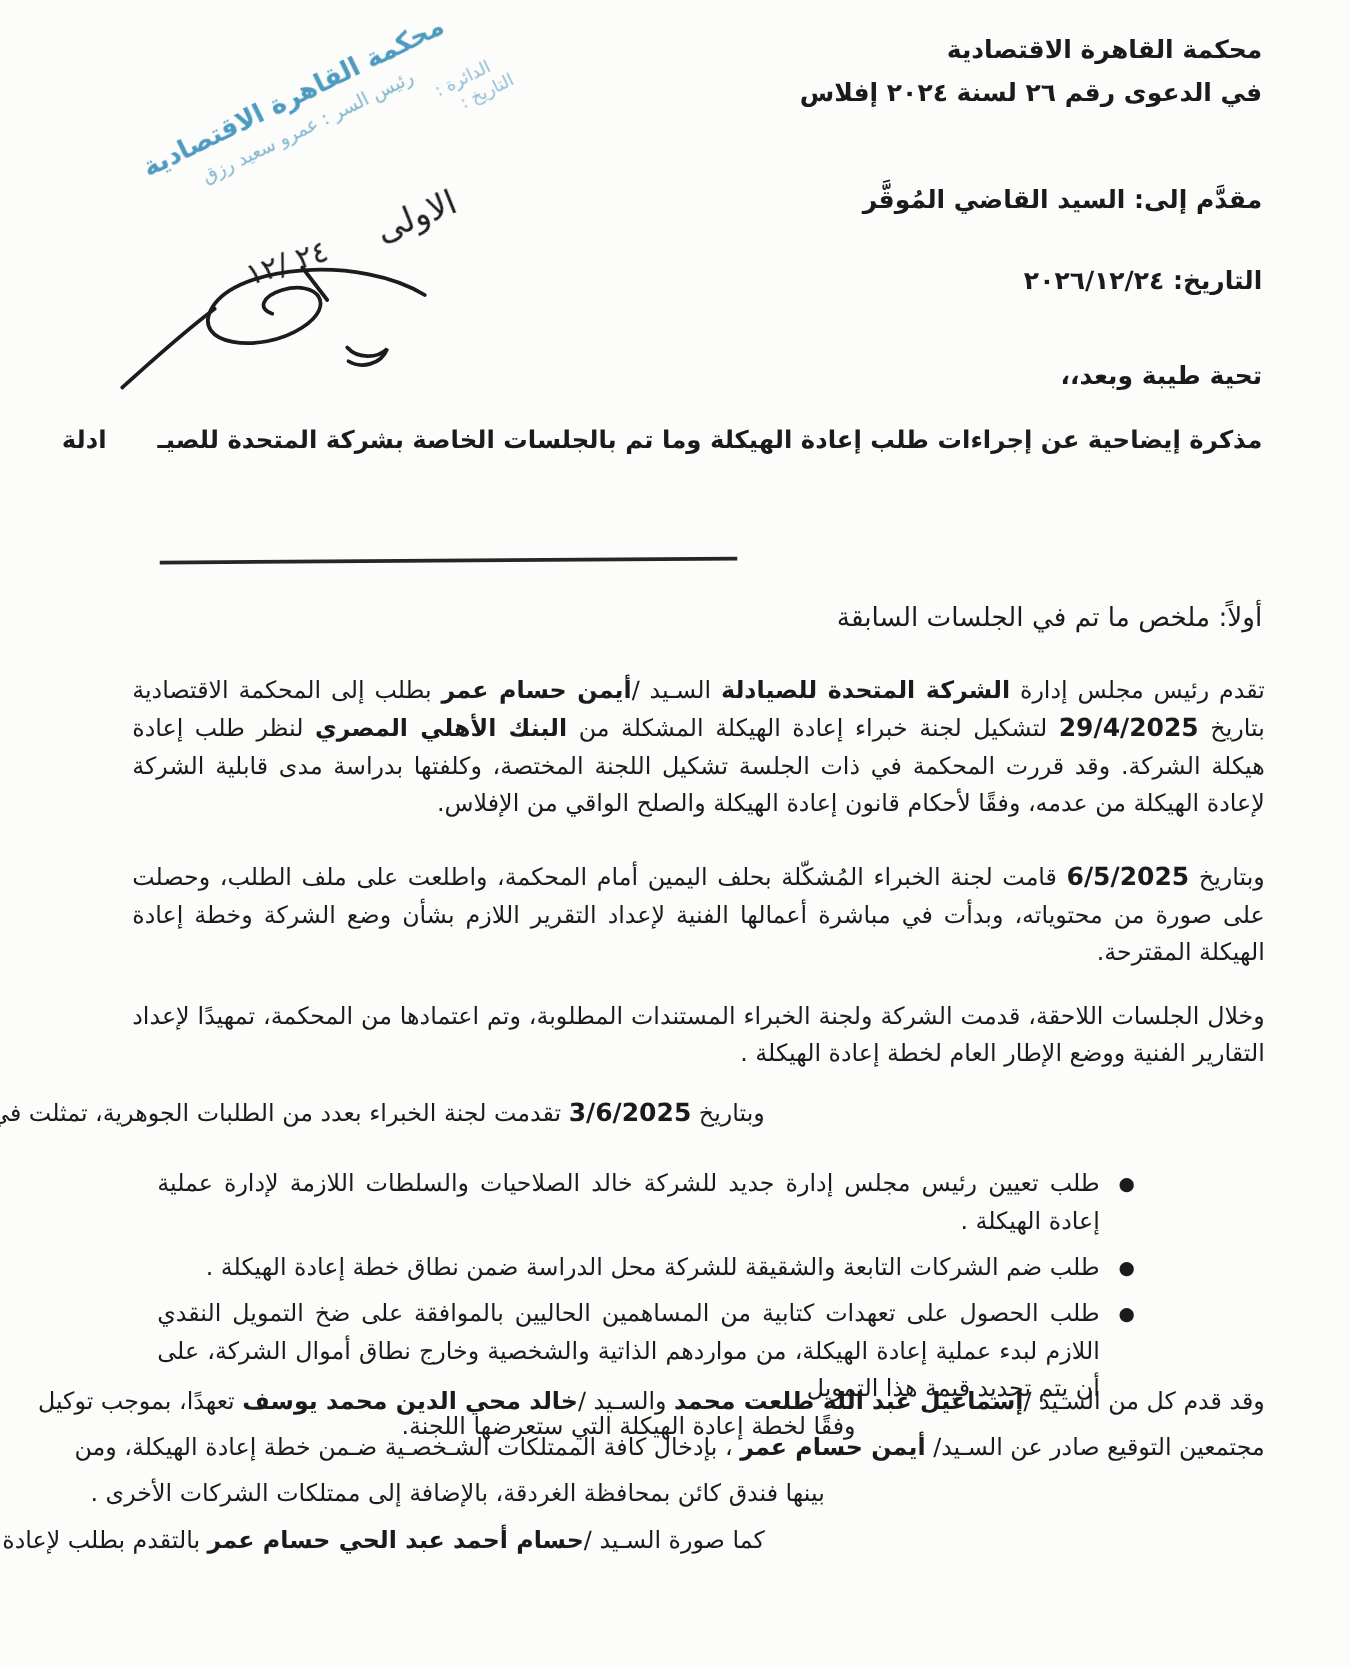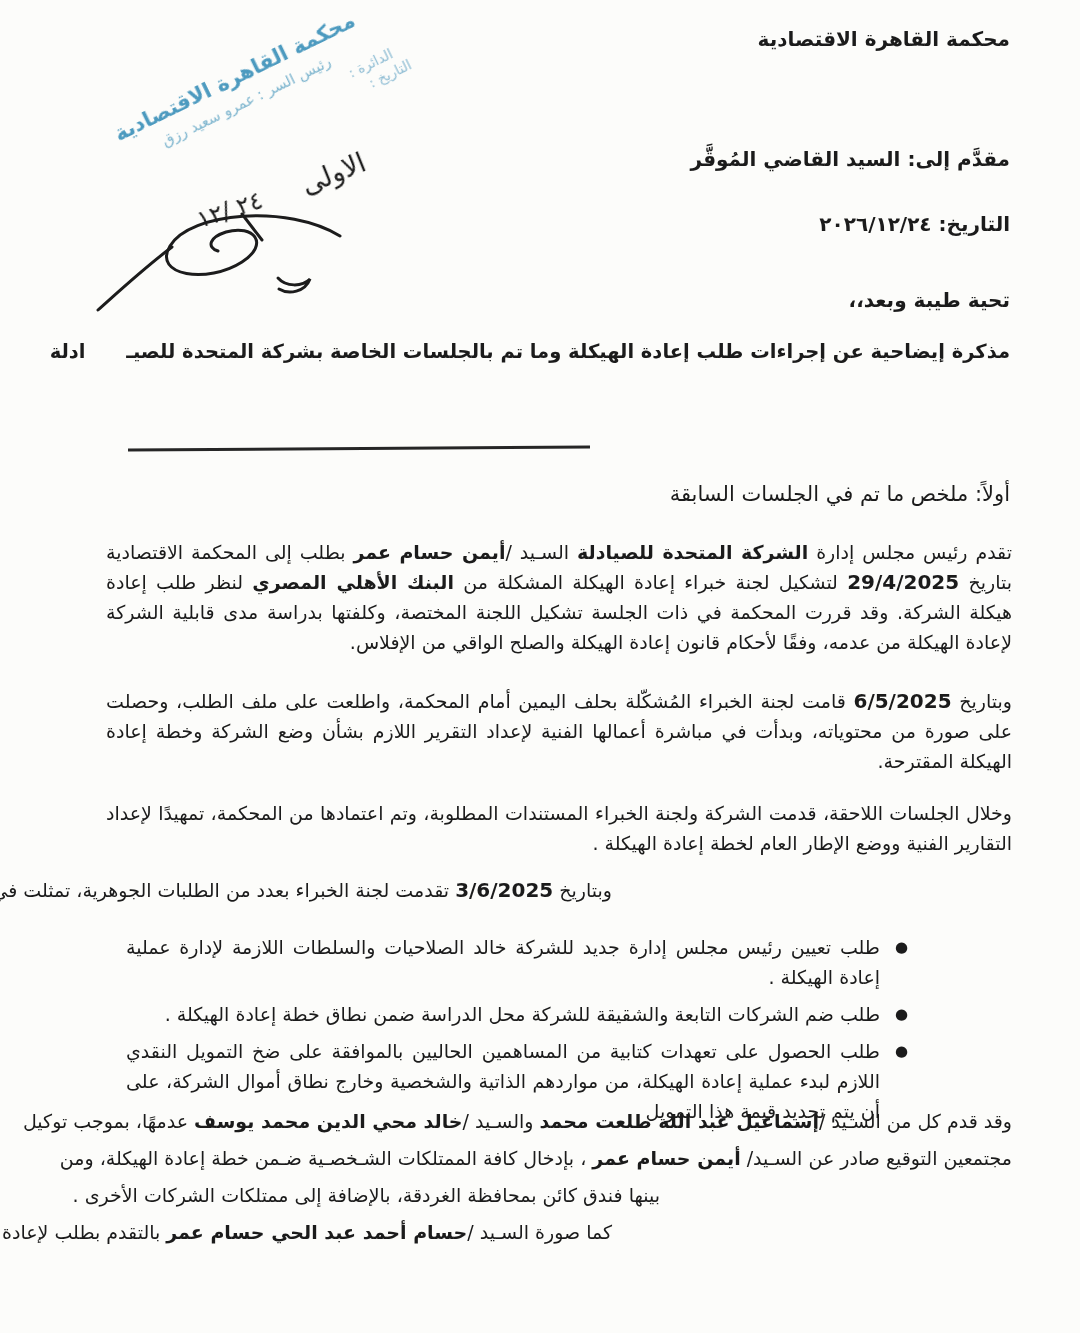--- a/index.html
+++ b/index.html
@@ -47,20 +47,21 @@
   .l1{top:1110px;right:68px;width:906px;font-size:19px;white-space:nowrap;}
   .l2{top:1147px;right:68px;width:906px;font-size:19px;white-space:nowrap;}
   .l3{top:1184px;right:420px;font-size:19px;white-space:nowrap;}
   .l4{top:1221px;right:468px;font-size:19px;white-space:nowrap;}
 </style>
 </head>
 <body>
 
 <div class="abs court-header">
   <div>محكمة القاهرة الاقتصادية</div>
+  <div>في الدعوى رقم ٢٦ لسنة ٢٠٢٤ إفلاس</div>
 </div>
 
 <div class="abs submitted-to">مقدَّم إلى: السيد القاضي المُوقَّر</div>
 <div class="abs date-line">التاريخ: ٢٠٢٦/١٢/٢٤</div>
 
 <div class="abs stamp">
   <div class="stamp-l1">محكمة القاهرة الاقتصادية</div>
   <div class="stamp-l2">رئيس السر : عمرو سعيد رزق</div>
   <div class="stamp-l3">الدائرة :</div>
   <div class="stamp-l4">التاريخ :</div>
@@ -97,23 +98,24 @@
     <div class="li-text">طلب تعيين رئيس مجلس إدارة  جديد للشركة خالد الصلاحيات والسلطات اللازمة لإدارة عملية إعادة الهيكلة .</div>
   </li>
   <li>
     <span class="bullet-dot">●</span>
     <div class="li-text">طلب ضم الشركات التابعة والشقيقة للشركة محل الدراسة ضمن نطاق خطة إعادة الهيكلة  .</div>
   </li>
   <li>
     <span class="bullet-dot">●</span>
     <div class="li-text">
       <span>طلب الحصول على تعهدات كتابية من المساهمين الحاليين بالموافقة على ضخ التمويل النقدي اللازم لبدء عملية إعادة الهيكلة، من مواردهم الذاتية والشخصية وخارج نطاق أموال الشركة، على أن يتم تحديد قيمة هذا التمويل</span>
+      <div class="center-line">وفقًا لخطة إعادة الهيكلة التي ستعرضها اللجنة.</div>
     </div>
   </li>
 </ul>
 
-<div class="abs l1"><span>وقد قدم كل من السـيد   /</span><span class="bold">إسماعيل عبد الله طلعت محمد</span><span>   والسـيد /</span><span class="bold">خالد محي الدين محمد يوسف</span><span>   عدمهًا، بموجب توكيل</span></div>
+<div class="abs l1"><span>وقد قدم كل من السـيد   /</span><span class="bold">إسماعيل عبد الله طلعت محمد</span><span>   والسـيد /</span><span class="bold">خالد محي الدين محمد يوسف</span><span>   تعهدًا، بموجب توكيل</span></div>
 
 <div class="abs l2"><span>مجتمعين التوقيع صادر عن السـيد/ </span><span class="bold">أيمن حسام عمر</span><span> ، بإدخال كافة الممتلكات الشـخصـية ضـمن خطة إعادة الهيكلة، ومن</span></div>
 
 <div class="abs l3">بينها فندق كائن بمحافظة الغردقة، بالإضافة إلى ممتلكات الشركات الأخرى  .</div>
 
 <div class="abs l4"><span>كما صورة السـيد  /</span><span class="bold">حسام أحمد عبد الحي حسام عمر</span><span>   بالتقدم بطلب لإعادة هيكلة الشركات المرتبطة   .</span></div>
 
 </body></html>

